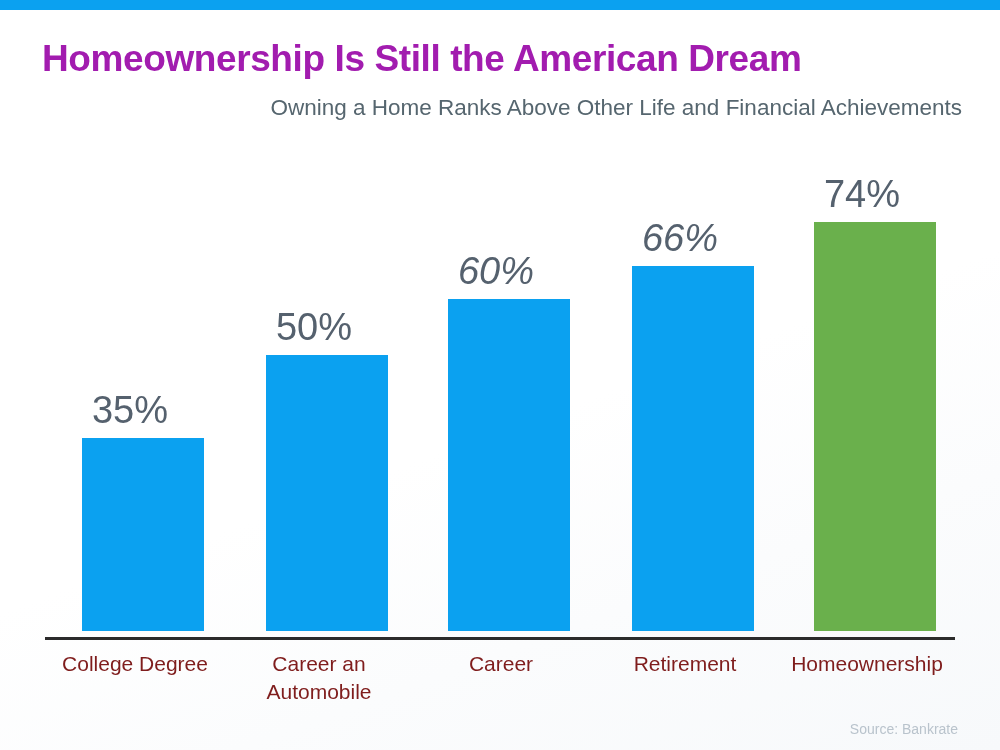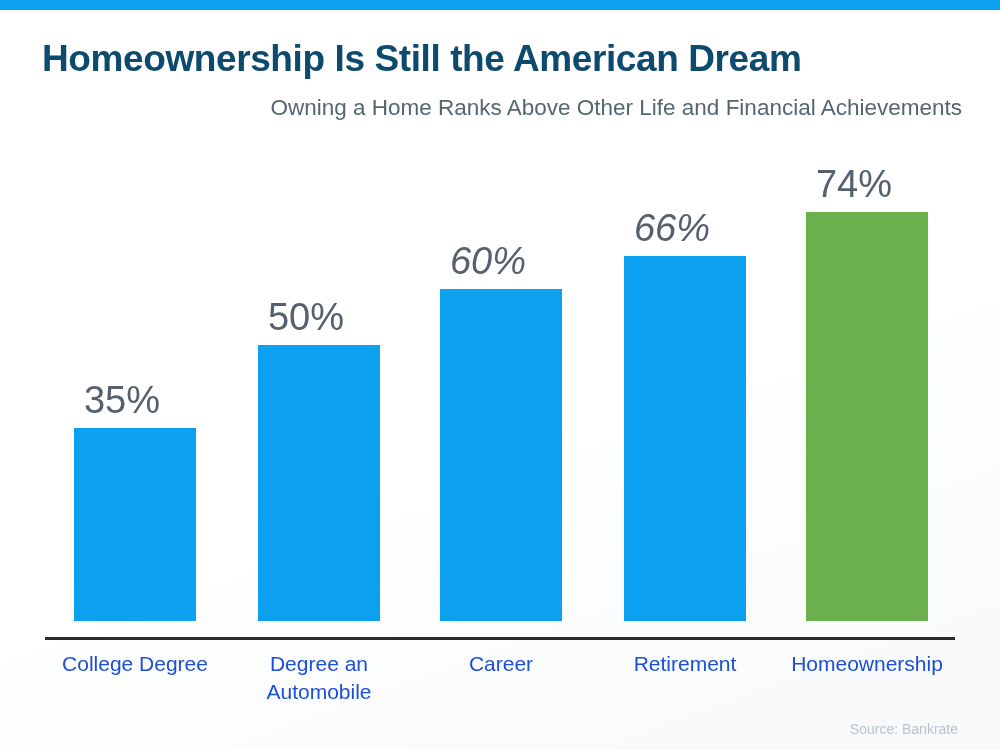--- a/index.html
+++ b/index.html
@@ -43,21 +43,21 @@
   #header {
     position: absolute;
     left: 42px;
     top: 36px;
     width: 920px;
   }
 
   #chart-title {
     font-size: 37px;
     font-weight: bold;
-    color: #0c4a6e;
+    color: #a21caf;
     letter-spacing: -0.4px;
     line-height: 46px;
     margin: 0;
     white-space: nowrap;
   }
 
   #chart-subtitle {
     font-size: 22.5px;
     font-weight: normal;
     color: #56666F;
@@ -80,22 +80,23 @@
     position: absolute;
     left: 0;
     bottom: 0;
     width: 910px;
     height: 3px;
     background: #2B2B2B;
   }
 
   .bar-group {
     position: absolute;
-    bottom: 19px;
+    bottom: 9px;
     width: 96px;
+    margin-left: 8px;
   }
 
   .bar-value-label {
     position: absolute;
     bottom: 100%;
     left: 50%;
     transform: translateX(-50%);
     margin-bottom: 6px;
     font-size: 38px;
     font-weight: normal;
@@ -120,21 +121,21 @@
     width: 910px;
     height: 70px;
   }
 
   .category-label {
     position: absolute;
     top: 0;
     width: 190px;
     text-align: center;
     font-size: 21px;
-    color: #1d4ed8;
+    color: #7f1d1d;
     line-height: 28px;
   }
   .category-label .cat-line-2 { display: block; }
 
   #source-note {
     position: absolute;
     right: 42px;
     bottom: 12px;
     font-size: 14px;
     color: #B9C3CC;
@@ -177,21 +178,21 @@
         <div class="bar-group" style="left: 761px;">
           <div class="bar-value-label">74%</div>
           <div class="bar-rect accent-green" title="Homeownership: 74%" style="height: 409px; background: rgb(106, 176, 76);"></div>
         </div>
       </div>
     <div id="axis-line"></div>
   </div>
 
   <div id="category-labels">
       <div class="category-label" style="left: -5px;"><span>College Degree</span></div>
-      <div class="category-label" style="left: 179px;"><span>Degree an</span> <span class="cat-line-2">Automobile</span></div>
+      <div class="category-label" style="left: 179px;"><span>Career an</span> <span class="cat-line-2">Automobile</span></div>
       <div class="category-label" style="left: 361px;"><span>Career</span></div>
       <div class="category-label" style="left: 727px;"><span>Homeownership</span></div>
       <div class="category-label" style="left: 545px;"><span>Retirement</span></div>
     </div>
 
   <div id="source-note">Source: Bankrate</div>
 
 </div>
 
 </body></html>

